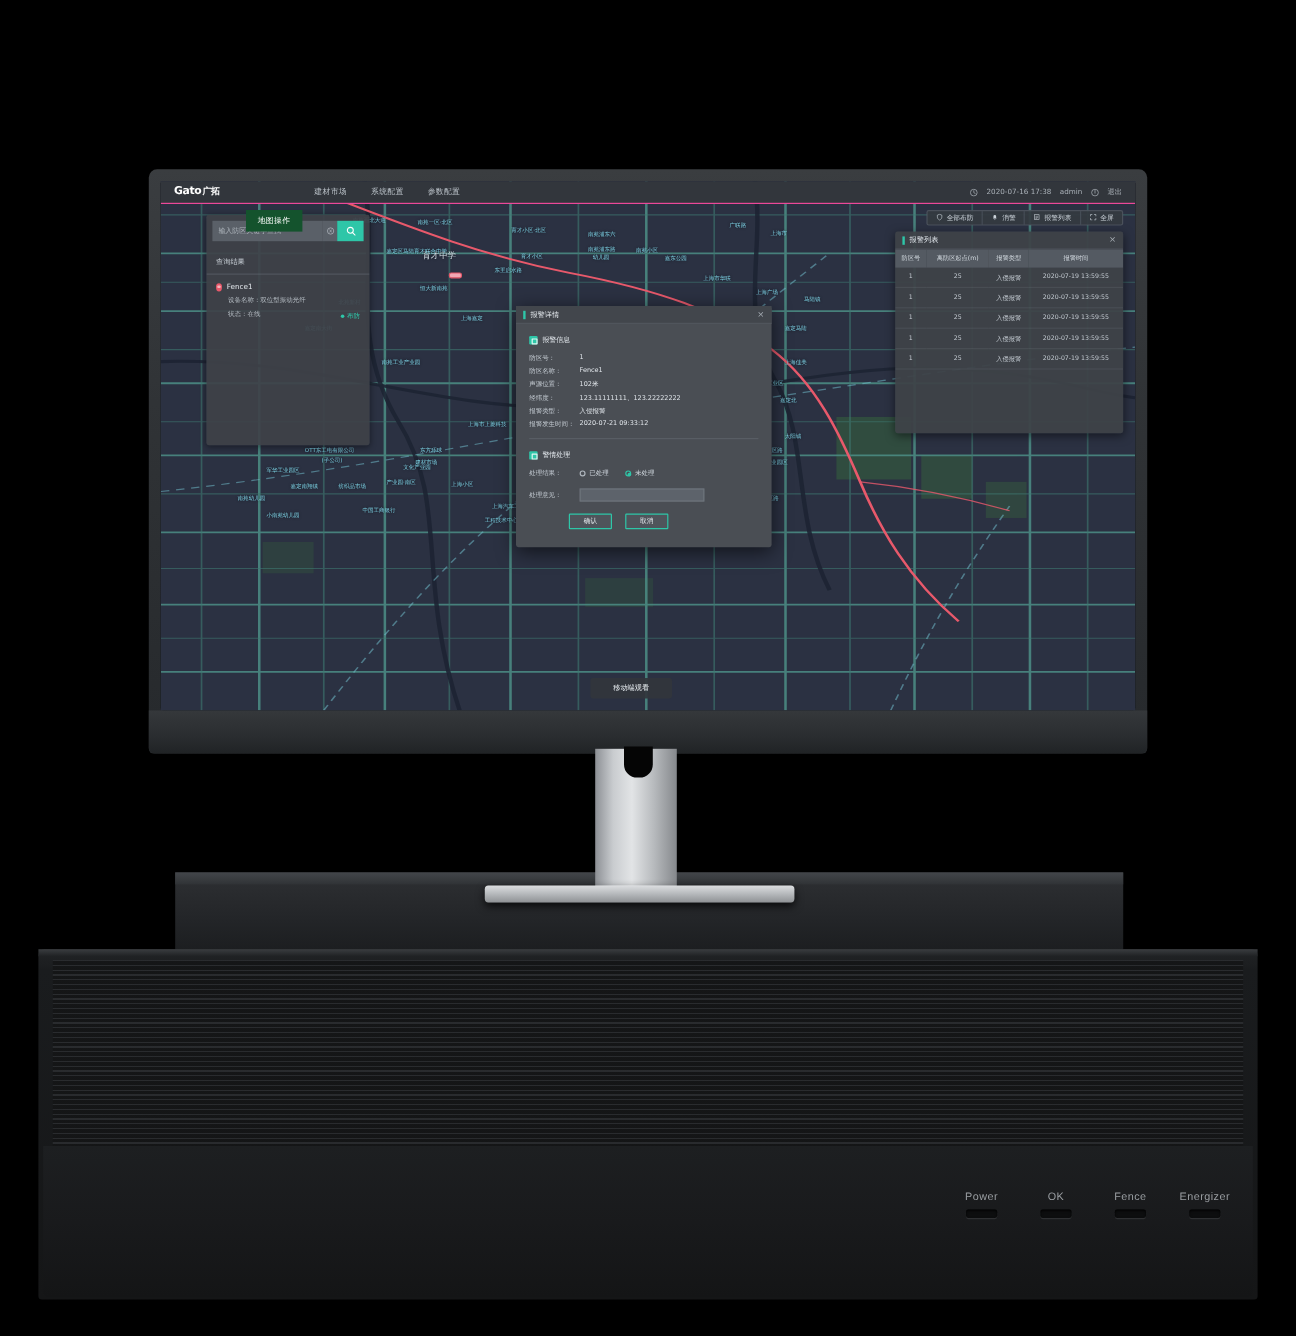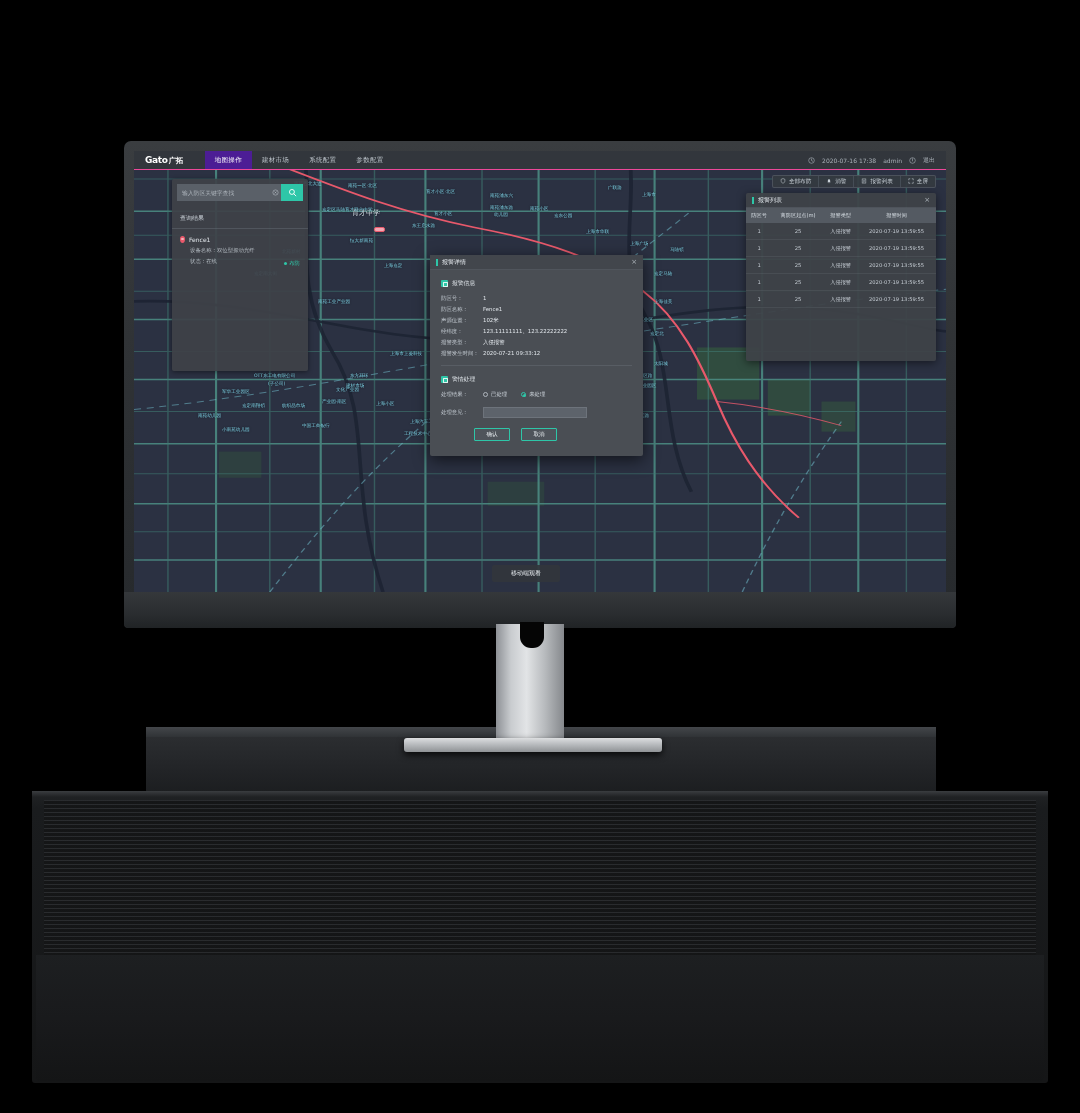--- a/index.html
+++ b/index.html
@@ -97,21 +97,21 @@
     letter-spacing: -.3px; font-family: "DejaVu Sans", sans-serif;
     display: flex; align-items: baseline; gap: 1px;
   }
   #logo .cn { font-size: 7.5px; letter-spacing: -.5px; font-family: Liberation Serif, serif; }
   #navtabs { display: flex; margin-left: 22px; height: 100%; }
   .navtab {
     display: flex; align-items: center; justify-content: center;
     padding: 0 10px; height: 100%; color: #b9c0c7; font-size: 6.5px;
     letter-spacing: .3px; cursor: pointer;
   }
-  .navtab.active { background: #4c1d95; color: #fff; }
+  .navtab.active { background: #14532d; color: #fff; margin-top: 24px; }
   #topright {
     margin-left: auto; margin-right: 11px; display: flex; align-items: center;
     gap: 7px; color: #aab1b8; font-size: 6px;
   }
   .tr-ico { width: 7px; height: 7px; display: inline-block; }
 
   
   #maptools {
     position: absolute; right: 10px; top: 24px; height: 13px;
     background: rgba(52,57,64,.92); border: 1px solid rgba(120,130,142,.35);
@@ -609,14 +609,32 @@
 
   <div id="stand-neck"></div>
   <div id="stand-hole"></div>
   <div id="stand-base"></div>
 
   <div id="chassis">
     <div style="position:absolute;left:0;top:0;right:0;height:6px;background:linear-gradient(180deg,#3a3d40,#1f2123);"></div>
   </div>
   <div id="chassis-vents"></div>
   <div id="chassis-face"></div>
+  <div class="led-group" id="led-group" style="left:795px">
+      <div class="led-item">
+        <span class="led-label">Power</span>
+        <span class="led-slot"></span>
+      </div>
+      <div class="led-item">
+        <span class="led-label">OK</span>
+        <span class="led-slot"></span>
+      </div>
+      <div class="led-item">
+        <span class="led-label">Fence</span>
+        <span class="led-slot"></span>
+      </div>
+      <div class="led-item">
+        <span class="led-label">Energizer</span>
+        <span class="led-slot"></span>
+      </div>
+    </div>
 
 </div>
 
 </body></html>

